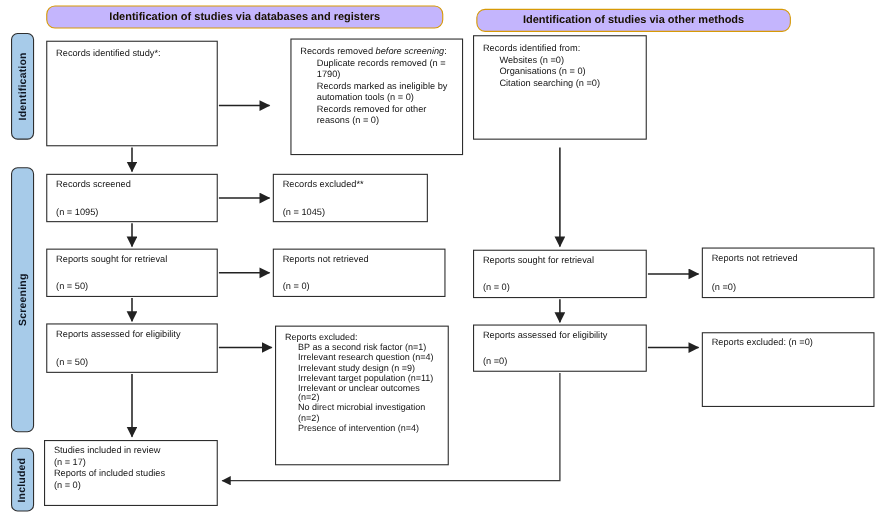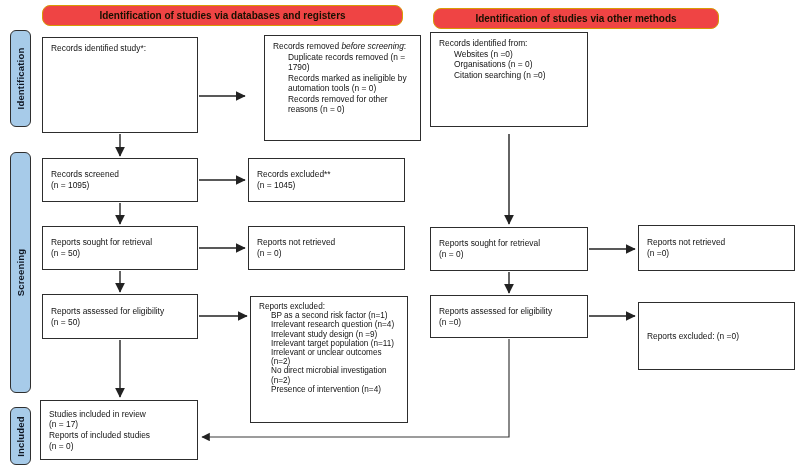--- a/index.html
+++ b/index.html
@@ -1,31 +1,31 @@
 <!DOCTYPE html>
 <html><head>
 <meta charset="utf-8">
 <style>
   *{box-sizing:border-box;margin:0;padding:0}
   html,body{background:#fff}
   body{font-family:"Liberation Sans",sans-serif;color:#111}
   #canvas{position:relative;width:800px;height:467px;background:#ffffff;overflow:hidden}
 
-  .hdr{position:absolute;background:#ef4444;border:1px solid #D79A06;border-radius:8px;
+  .hdr{position:absolute;background:#c4b5fd;border:1px solid #D79A06;border-radius:8px;
        display:flex;align-items:center;justify-content:center;text-align:center;
        font-weight:bold;font-size:10px;color:#181000;padding:0 8px}
 
   .side{position:absolute;background:#A7CBE9;border:1.5px solid #2f2f2f;border-radius:6px;
         display:flex;align-items:center;justify-content:center}
   .side span{transform:rotate(-90deg);font-weight:bold;font-size:9.5px;color:#101723;
              white-space:nowrap;letter-spacing:.2px}
 
   .box{position:absolute;background:#fff;border:1.6px solid #2d2d2d;
        font-size:8.4px;line-height:1.26;color:#121212}
-  .box.center{display:flex;flex-direction:column;justify-content:center;padding:3px 4px 3px 8px}
+  .box.center{display:flex;flex-direction:column;justify-content:space-between;padding:3px 4px 3px 8px}
   .box.top{padding:5px 5px 4px 8px}
   .box .item{margin-left:15px}
   .box .line{margin-left:0}
   .small{font-size:8.2px;line-height:1.12}
   .small .item{margin-left:12px}
   .pad-top{padding-top:17px}
   .it{font-style:italic}
 
   svg.arrows{position:absolute;left:0;top:0;pointer-events:none}
 </style>
@@ -77,21 +77,21 @@
 
   <div class="box top" style="left:264px;top:35px;width:157px;height:106px">
     <div><span>Records removed </span><span class="it">before screening</span><span>:</span></div>
     <div>
         <div class="item">Duplicate records removed (n = 1790)</div>
         <div class="item">Records marked as ineligible by automation tools (n = 0)</div>
         <div class="item">Records removed for other reasons (n = 0)</div>
       </div>
   </div>
 
-  <div class="box center" style="left:248px;top:158px;width:157px;height:44px">
+  <div class="box center" style="left:248px;top:158px;width:141px;height:44px">
     <div>Records excluded**</div>
     <div>(n = 1045)</div>
   </div>
 
   <div class="box center" style="left:248px;top:226px;width:157px;height:44px">
     <div>Reports not retrieved</div>
     <div>(n = 0)</div>
   </div>
 
   <div class="box top small" style="left:250px;top:296px;width:158px;height:127px">

